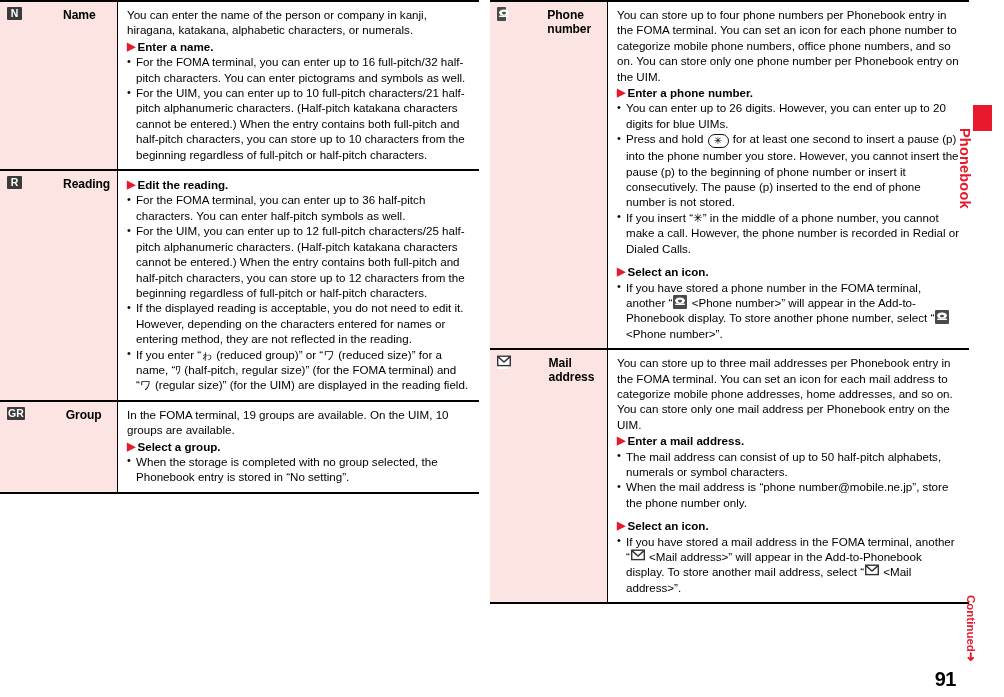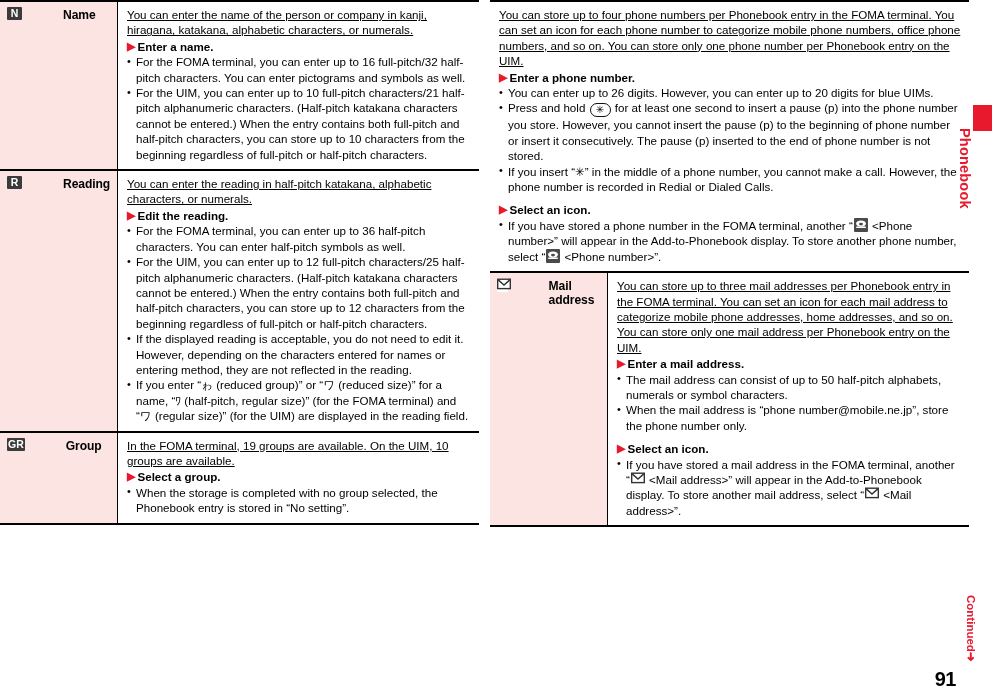--- a/index.html
+++ b/index.html
@@ -127,21 +127,20 @@
     vertical-align: -1px;
     margin: 0 1px;
     position: relative;
     top: 0px;
   }
 
   
   p.lead {
     margin: 0 0 0 0;
     text-indent: 0;
-    text-decoration: underline;
   }
   .step {
     margin: 1px 0 0 0;
     font-weight: bold;
     font-size: 11.6px;
     line-height: 15.4px;
     display: flex;
     align-items: flex-start;
   }
   .step .tri {
@@ -245,21 +244,20 @@
     </div>
 
     <div class="row">
       <div class="cell-label">
         <div class="label-inner">
           <span class="badge">R</span>
           <span class="label-text">Reading</span>
         </div>
       </div>
       <div class="cell-body">
-        <p class="lead">You can enter the reading in half-pitch katakana, alphabetic characters, or numerals.</p>
         <div class="step">
           <span class="tri">▶</span>
           <span>Edit the reading.</span>
         </div>
         <ul class="notes">
           <li>For the FOMA terminal, you can enter up to 36 half-pitch characters. You can enter half-pitch symbols as well.</li>
           <li>For the UIM, you can enter up to 12 full-pitch characters/25 half-pitch alphanumeric characters. (Half-pitch katakana characters cannot be entered.) When the entry contains both full-pitch and half-pitch characters, you can store up to 12 characters from the beginning regardless of full-pitch or half-pitch characters.</li>
           <li>If the displayed reading is acceptable, you do not need to edit it. However, depending on the characters entered for names or entering method, they are not reflected in the reading.</li>
           <li>If you enter “ゎ (reduced group)” or “ワ (reduced size)” for a name, “ﾜ (half-pitch, regular size)” (for the FOMA terminal) and “ワ (regular size)” (for the UIM) are displayed in the reading field.</li>
         </ul>
@@ -284,20 +282,34 @@
         </ul>
       </div>
     </div>
 
     <div class="row-last-border"></div>
   </div>
 
   <div class="col col-right">
 
     <div class="row first">
+      <div class="cell-label">
+        <div class="label-inner">
+          <span class="ico-box ico-phone">
+            <svg width="12" height="12" viewBox="0 0 12 12">
+              <ellipse cx="6" cy="4.6" rx="4.6" ry="3.2" fill="#fff"></ellipse>
+              <ellipse cx="6" cy="5.1" rx="2.0" ry="1.4" fill="#4a4a4a"></ellipse>
+              <rect x="1.0" y="7.4" width="10" height="1.6" rx="0.8" fill="#fff"></rect>
+              <rect x="1.4" y="3.0" width="2.1" height="3.0" rx="1.0" fill="#fff"></rect>
+              <rect x="8.5" y="3.0" width="2.1" height="3.0" rx="1.0" fill="#fff"></rect>
+            </svg>
+          </span>
+          <span class="label-text">Phone number</span>
+        </div>
+      </div>
       <div class="cell-body">
         <p class="lead">You can store up to four phone numbers per Phonebook entry in the FOMA terminal. You can set an icon for each phone number to categorize mobile phone numbers, office phone numbers, and so on. You can store only one phone number per Phonebook entry on the UIM.</p>
         <div class="step">
           <span class="tri">▶</span>
           <span>Enter a phone number.</span>
         </div>
         <ul class="notes">
           <li>You can enter up to 26 digits. However, you can enter up to 20 digits for blue UIMs.</li>
           <li id="note-key">Press and hold <span class="keycap">✳</span> for at least one second to insert a pause (p) into the phone number you store. However, you cannot insert the pause (p) to the beginning of phone number or insert it consecutively. The pause (p) inserted to the end of phone number is not stored.</li>
           <li>If you insert “✳” in the middle of a phone number, you cannot make a call. However, the phone number is recorded in Redial or Dialed Calls.</li>

